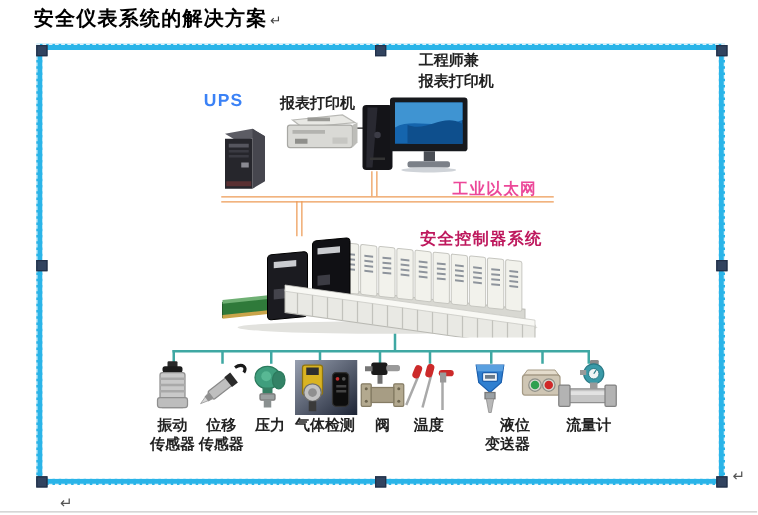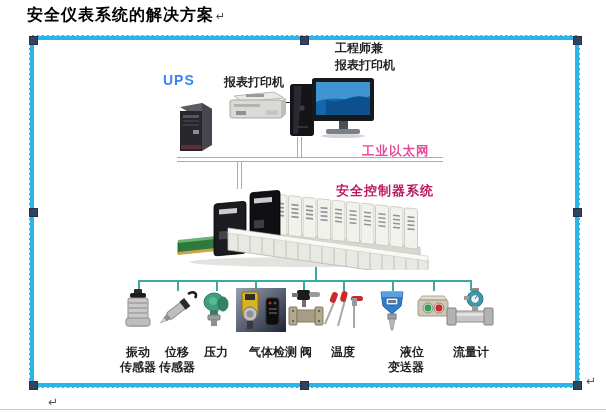--- a/index.html
+++ b/index.html
@@ -42,21 +42,21 @@
   
   .art{position:absolute;z-index:1;}
   .ups-art{left:175px;top:97px;}
   .printer-art{left:222px;top:84px;}
   .ws-art{left:288px;top:76px;}
   .ctrl-art{left:170px;top:180px;}
 
   
   .slot{position:absolute;top:288px;width:64px;text-align:center;z-index:1;}
   .slot .sicon{display:inline-block;height:44px;}
-  .slabel{margin-top:16px;font-size:12px;font-weight:bold;color:#222;line-height:15px;}
+  .slabel{margin-top:4px;font-size:12px;font-weight:bold;color:#222;line-height:15px;}
 
   .bottom-rule{left:0;top:409px;width:606px;height:1px;background:#c9c9c9;}
 </style>
 </head>
 <body>
 
 <div class="page">
 
   <div class="abs doc-title">
     <span>安全仪表系统的解决方案</span><span class="pmark">↵</span>
@@ -383,21 +383,21 @@
 
   <div class="slot" style="left:106px;top:329px;">
     <div class="slabel"><span>振动</span><br><span>传感器</span></div>
   </div>
   <div class="slot" style="left:145px;top:329px;">
     <div class="slabel"><span>位移</span><br><span>传感器</span></div>
   </div>
   <div class="slot" style="left:184px;top:329px;">
     <div class="slabel"><span>压力</span><br><span></span></div>
   </div>
-  <div class="slot" style="left:241px;top:329px;">
+  <div class="slot" style="left:228px;top:329px;">
     <div class="slabel"><span>气体检测</span><br><span></span></div>
   </div>
   <div class="slot" style="left:274px;top:329px;">
     <div class="slabel"><span>阀</span><br><span></span></div>
   </div>
   <div class="slot" style="left:311px;top:329px;">
     <div class="slabel"><span>温度</span><br><span></span></div>
   </div>
   <div class="slot" style="left:360px;top:329px;text-align:right;">
     <div class="slabel"><span>液位</span><br><span>变送器</span></div>

